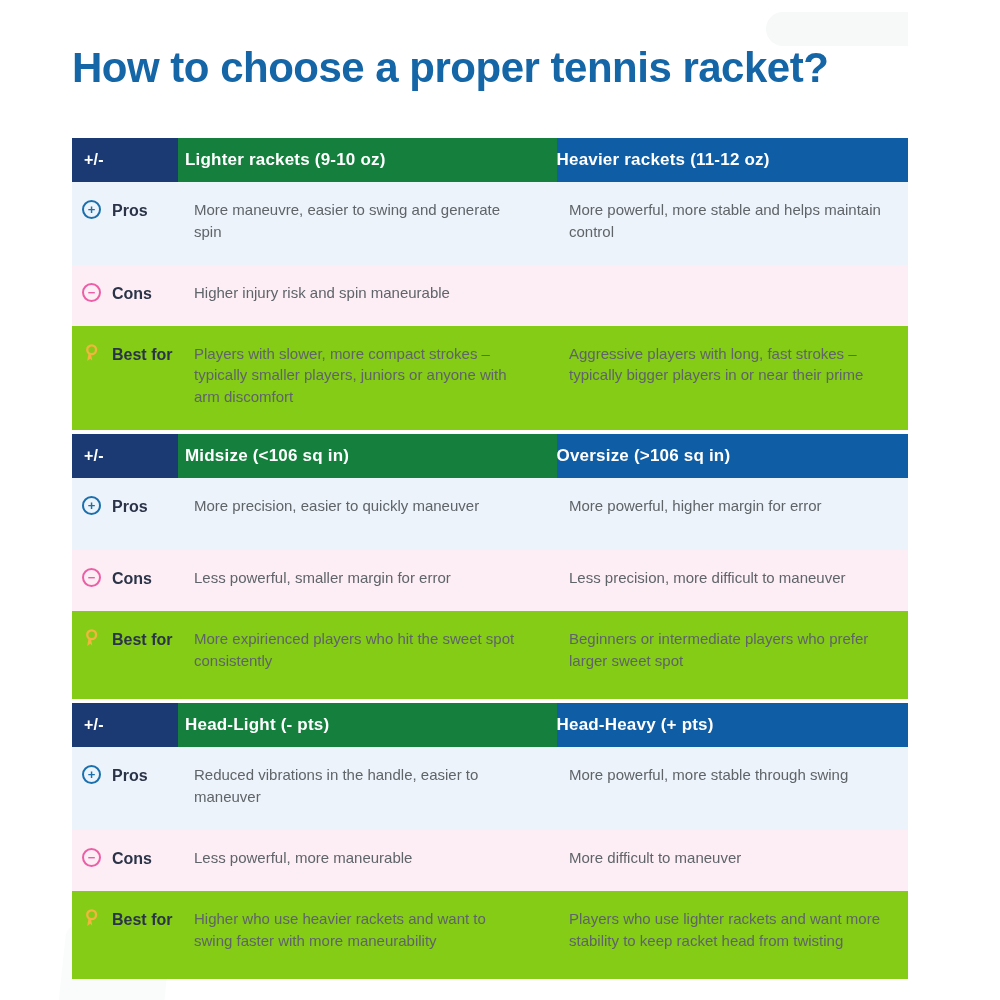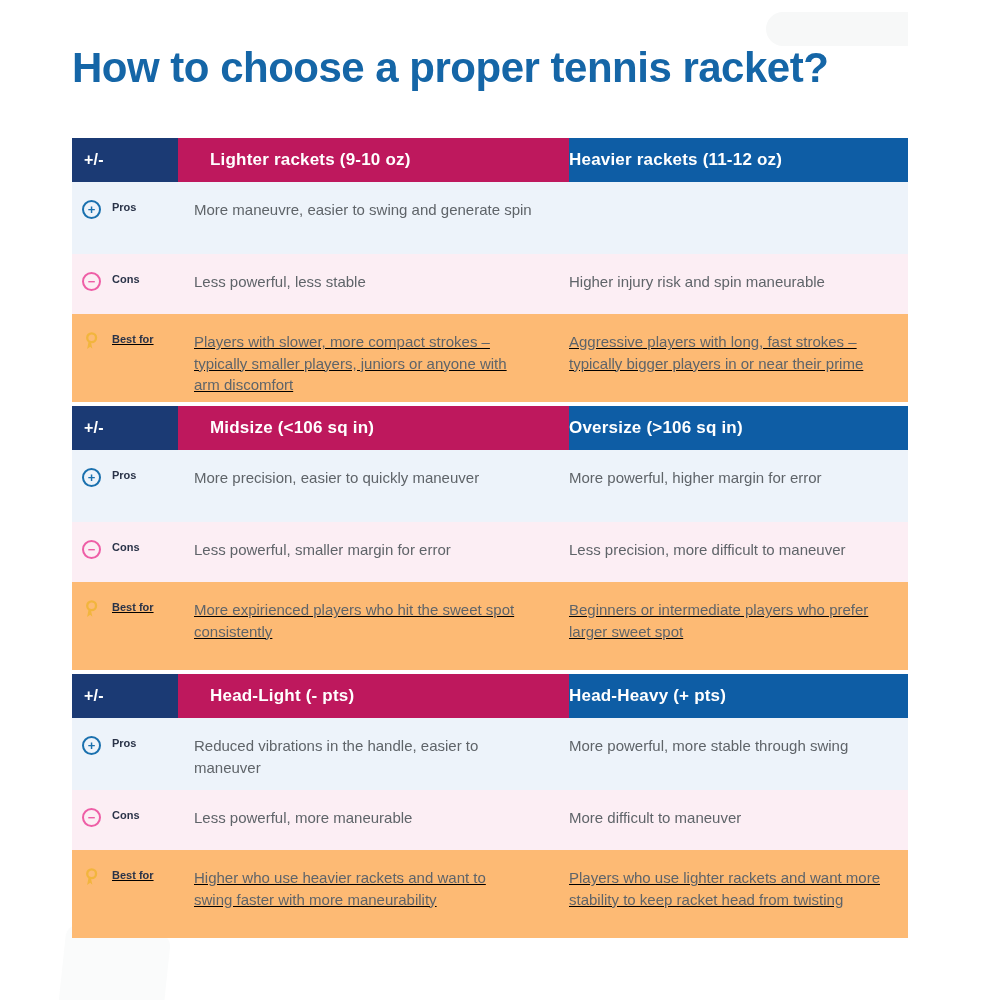--- a/index.html
+++ b/index.html
@@ -22,32 +22,32 @@
   }
 
   .table{width:856px;margin-top:4px;}
   .table.first{margin-top:46px;}
 
   .thead{display:flex;height:44px;}
   .th{display:flex;align-items:center;color:#ffffff;box-sizing:border-box;}
   .th span{font-size:17px;font-weight:600;letter-spacing:.2px;}
   .th.corner{width:106px;background:#1b3a74;padding-left:12px;}
   .th.corner span{font-size:16px;}
-  .th.mid{flex:1;background:#be185d;padding-left:32px;text-align:center;}
+  .th.mid{flex:1;background:#15803d;padding-left:7px;text-align:center;}
   .th.right{flex:1;background:#0e5da5;}
 
   .row{display:flex;}
   .row.pros{background:#edf3fa;min-height:72px;}
   .row.cons{background:#fceef4;min-height:60px;}
-  .row.best{background:#fdba74;min-height:88px;text-decoration:underline;}
+  .row.best{background:#84cc16;min-height:88px;}
 
-  .cell{box-sizing:border-box;padding:17px 26px 6px 16px;font-size:15px;color:#5f6469;line-height:1.42;flex:1;}
+  .cell{box-sizing:border-box;padding:17px 26px 23px 16px;font-size:15px;color:#5f6469;line-height:1.42;flex:1;}
   .label-cell{width:106px;flex:0 0 106px;display:flex;align-items:flex-start;gap:11px;padding:17px 4px 15px 10px;}
 
-  .row-label{font-size:11px;font-weight:700;color:#2a3348;padding-top:1px;white-space:nowrap;}
+  .row-label{font-size:16px;font-weight:700;color:#2a3348;padding-top:1px;white-space:nowrap;}
 
   .icon-circle{
     width:19px;height:19px;flex:0 0 19px;border-radius:50%;
     border:2px solid;box-sizing:border-box;
     display:flex;align-items:center;justify-content:center;
     font-size:13px;font-weight:700;line-height:1;margin-top:1px;
   }
   .icon-circle.plus{border-color:#1a70ae;color:#1a70ae;}
   .icon-circle.minus{border-color:#ee5ea6;color:#ee5ea6;}
 
@@ -74,27 +74,27 @@
         <div class="th right">
             <span>Heavier rackets (11-12 oz)</span>
           </div>
       </div>
       <div class="row pros">
         <div class="cell label-cell">
           <span class="icon-circle plus">+</span>
           <span class="row-label">Pros</span>
         </div>
         <div class="cell">More maneuvre, easier to swing and generate spin</div>
+        <div class="cell">More powerful, more stable and helps maintain control</div>
       </div>
       <div class="row cons">
         <div class="cell label-cell">
           <span class="icon-circle minus">−</span>
           <span class="row-label">Cons</span>
         </div>
-        <div class="cell">Less powerful, less stable</div>
         <div class="cell">Higher injury risk and spin maneurable</div>
       </div>
       <div class="row best">
         <div class="cell label-cell">
           <span class="award-wrap">
             <svg viewBox="0 0 20 24" width="18" height="22" aria-hidden="true">
               <path d="M6.2 11.5 L4.6 19.8 L8 17.4 L10.4 19.4 L8.8 12.2 Z" fill="#f2b53d"></path>
               <circle cx="9.6" cy="7.3" r="4.9" fill="none" stroke="#f2b53d" stroke-width="2.6"></circle>
             </svg>
           </span>

